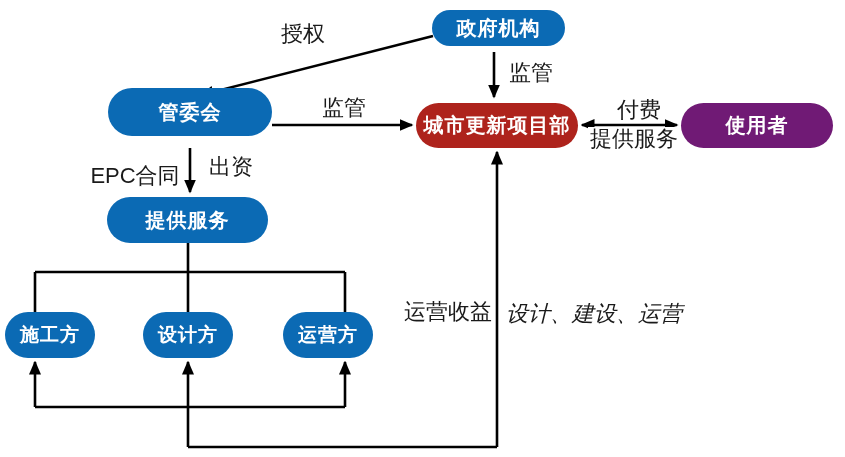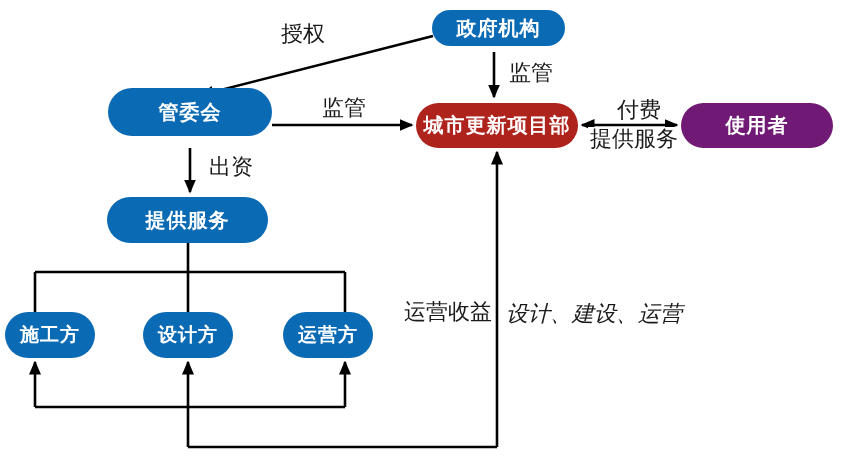--- a/index.html
+++ b/index.html
@@ -73,20 +73,21 @@
   <span class="edge-label" style="left:303px;top:22px;">授权</span>
 
   <span class="edge-label" style="left:531px;top:61px;">监管</span>
 
   <span class="edge-label" style="left:344px;top:96px;">监管</span>
 
   <span class="edge-label" style="left:639px;top:98px;text-align:right;">付费</span>
 
   <span class="edge-label" style="left:634px;top:127px;">提供服务</span>
 
+  <span class="edge-label" style="left:135px;top:164px;">EPC合同</span>
 
   <span class="edge-label" style="left:231px;top:155px;">出资</span>
 
   <span class="edge-label" style="left:448px;top:300px;background:transparent;">运营收益</span>
 
   <span class="edge-label" style="left:594px;top:302px;background:transparent;font-style:italic;">设计、建设、运营</span>
 
 </div>
 
 </body></html>

